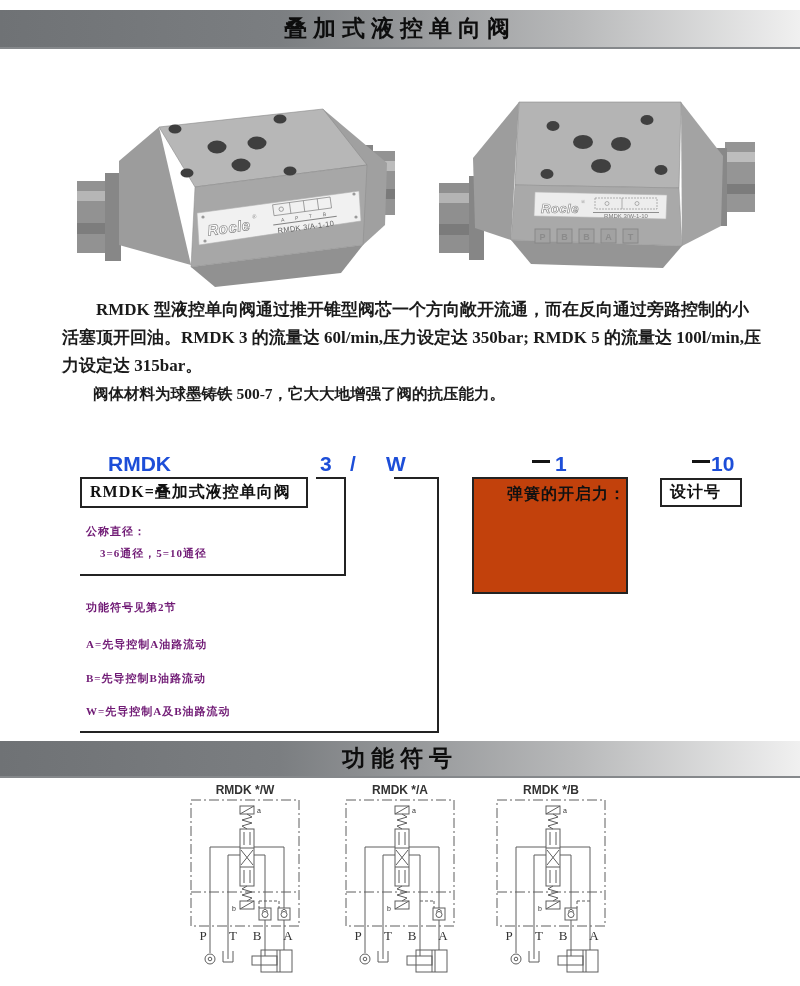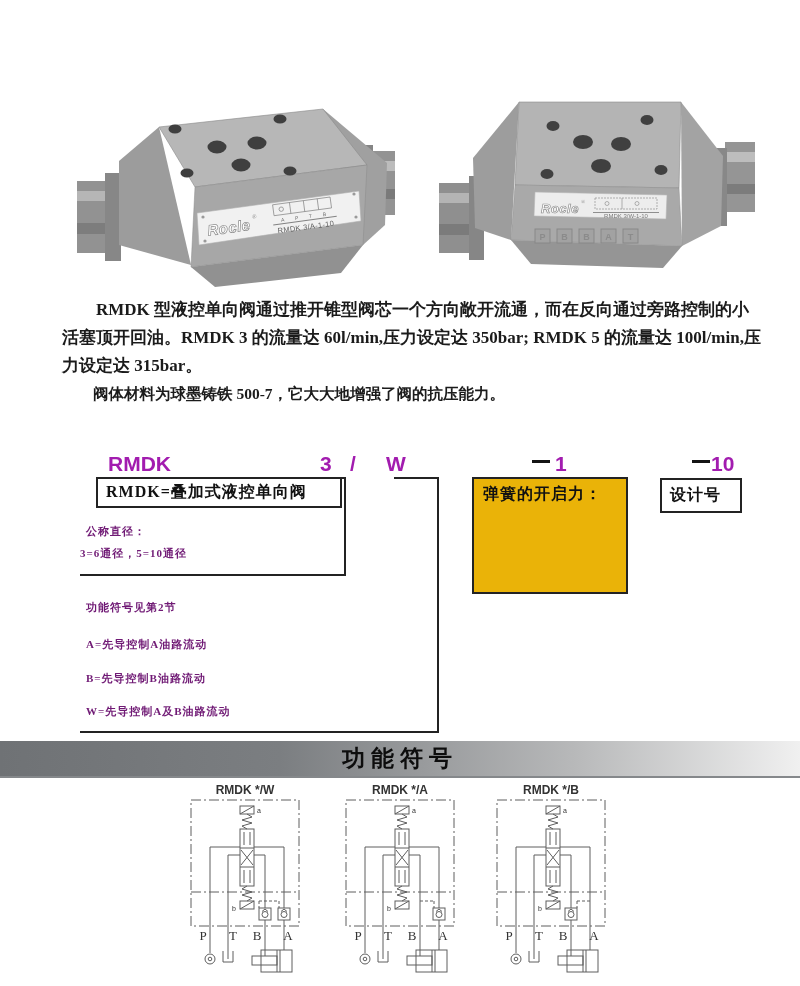--- a/index.html
+++ b/index.html
@@ -8,40 +8,43 @@
   .bar{position:absolute;left:0;width:800px;height:37px;
        background:linear-gradient(90deg,#6f7275 0%,#7b7e81 35%,#b8b9ba 72%,#f0f0f0 100%);
        border-bottom:2px solid #85888b;display:flex;align-items:center;justify-content:center;}
   .bar span{font-family:"Liberation Sans",sans-serif;font-weight:bold;font-size:23px;
        letter-spacing:6px;color:#0d0d0d;}
   .desc{position:absolute;left:62px;top:296px;width:700px;color:#1b1b1b;
         font-size:17px;line-height:28px;font-weight:bold;}
   .desc p{margin:0;text-indent:2em;}
   .desc .p2{font-size:15.5px;line-height:27px;}
   .code{position:absolute;font-family:"Liberation Sans",sans-serif;font-weight:bold;
-        font-size:21px;color:#a21caf;}
+        font-size:21px;color:#1d4ed8;}
   .dash{position:absolute;width:18px;height:3px;background:#141414;}
   .hline{position:absolute;border-top:2px solid #232323;height:0;}
   .vline{position:absolute;border-left:2px solid #232323;width:0;}
   .notebox{position:absolute;border:2px solid #232323;display:flex;align-items:center;
         padding-left:8px;font-weight:bold;font-size:16px;color:#111;letter-spacing:1px;
         box-sizing:border-box;background:#fff;}
   .notetext{position:absolute;font-weight:bold;font-size:11px;color:#701a75;letter-spacing:1px;}
-  .springbox{position:absolute;border:2px solid #232323;color:#111;box-sizing:border-box;background:#eab308;}
+  .springbox{position:absolute;border:2px solid #232323;color:#111;box-sizing:border-box;background:#c2410c;text-align:right;}
   .springtitle{font-weight:bold;font-size:16px;padding:5px 0 0 9px;letter-spacing:1px;}
   .springopts{padding:7px 0 0 22px;font-family:"Liberation Mono",monospace;
         font-weight:bold;font-size:14px;line-height:18px;}
   .photo{position:absolute;}
   .diag{position:absolute;top:782px;width:150px;height:204px;}
 </style>
 </head>
 <body>
 
 <div class="page">
 
+  <div class="bar" style="top:10px">
+    <span>叠加式液控单向阀</span>
+  </div>
 
   <svg class="photo" style="left:75px;top:95px" width="320" height="193" viewBox="0 0 320 193">
 
     <g>
       <rect x="2" y="86" width="32" height="72" fill="#929292"></rect>
       <rect x="2" y="96" width="32" height="10" fill="#b6b6b6"></rect>
       <rect x="2" y="128" width="32" height="11" fill="#7d7d7d"></rect>
       <rect x="30" y="78" width="16" height="88" fill="#878787"></rect>
     </g>
 
@@ -163,37 +166,37 @@
     <div class="dash" style="left:692px;top:460px"></div>
     <div class="code" style="left:711px;top:452px">10</div>
 
     <div class="hline" style="left:316px;top:477px;width:30px"></div>
     <div class="vline" style="left:344px;top:477px;height:99px"></div>
     <div class="hline" style="left:80px;top:574px;width:266px"></div>
     <div class="hline" style="left:394px;top:477px;width:45px"></div>
     <div class="vline" style="left:437px;top:477px;height:256px"></div>
     <div class="hline" style="left:80px;top:731px;width:359px"></div>
 
-    <div class="notebox" style="left:96px;top:477px;width:246px;height:31px">
+    <div class="notebox" style="left:80px;top:477px;width:228px;height:31px">
       <span>RMDK=叠加式液控单向阀</span>
     </div>
 
     <div class="notetext" style="left:86px;top:524px">公称直径：</div>
-    <div class="notetext" style="left:80px;top:546px">3=6通径，5=10通径</div>
+    <div class="notetext" style="left:100px;top:546px">3=6通径，5=10通径</div>
 
     <div class="notetext" style="left:86px;top:600px">功能符号见第2节</div>
     <div class="notetext" style="left:86px;top:637px">A=先导控制A油路流动</div>
     <div class="notetext" style="left:86px;top:671px">B=先导控制B油路流动</div>
     <div class="notetext" style="left:86px;top:704px">W=先导控制A及B油路流动</div>
 
     <div class="springbox" style="left:472px;top:477px;width:156px;height:117px">
       <div class="springtitle">弹簧的开启力：</div>
     </div>
 
-    <div class="notebox" style="left:660px;top:478px;width:82px;height:35px">
+    <div class="notebox" style="left:660px;top:478px;width:82px;height:29px">
       <span>设计号</span>
     </div>
   </div>
 
   <div class="bar" style="top:741px;height:35px">
     <span>功能符号</span>
   </div>
 
   <svg class="diag" id="diag0" style="left:167px" viewBox="0 0 150 204">
       <text x="78" y="12" text-anchor="middle" font-size="12" fill="#333" font-family="Liberation Sans, sans-serif" font-weight="bold">RMDK */W</text>

